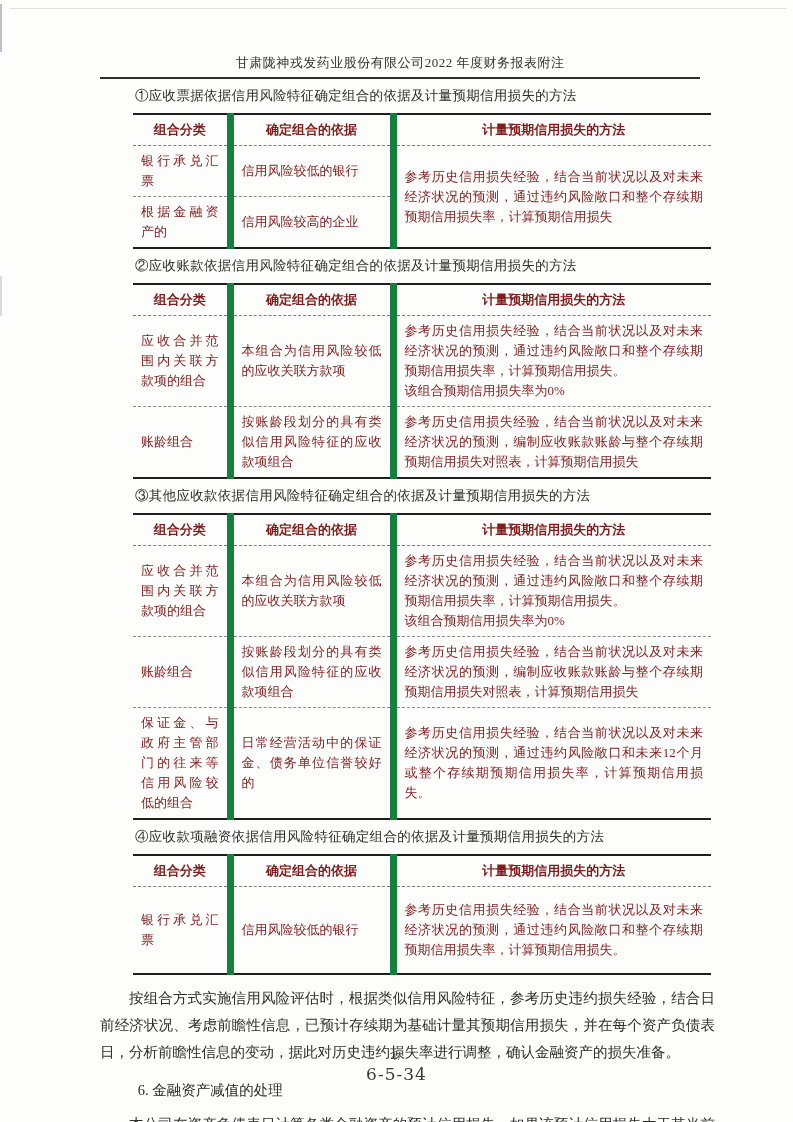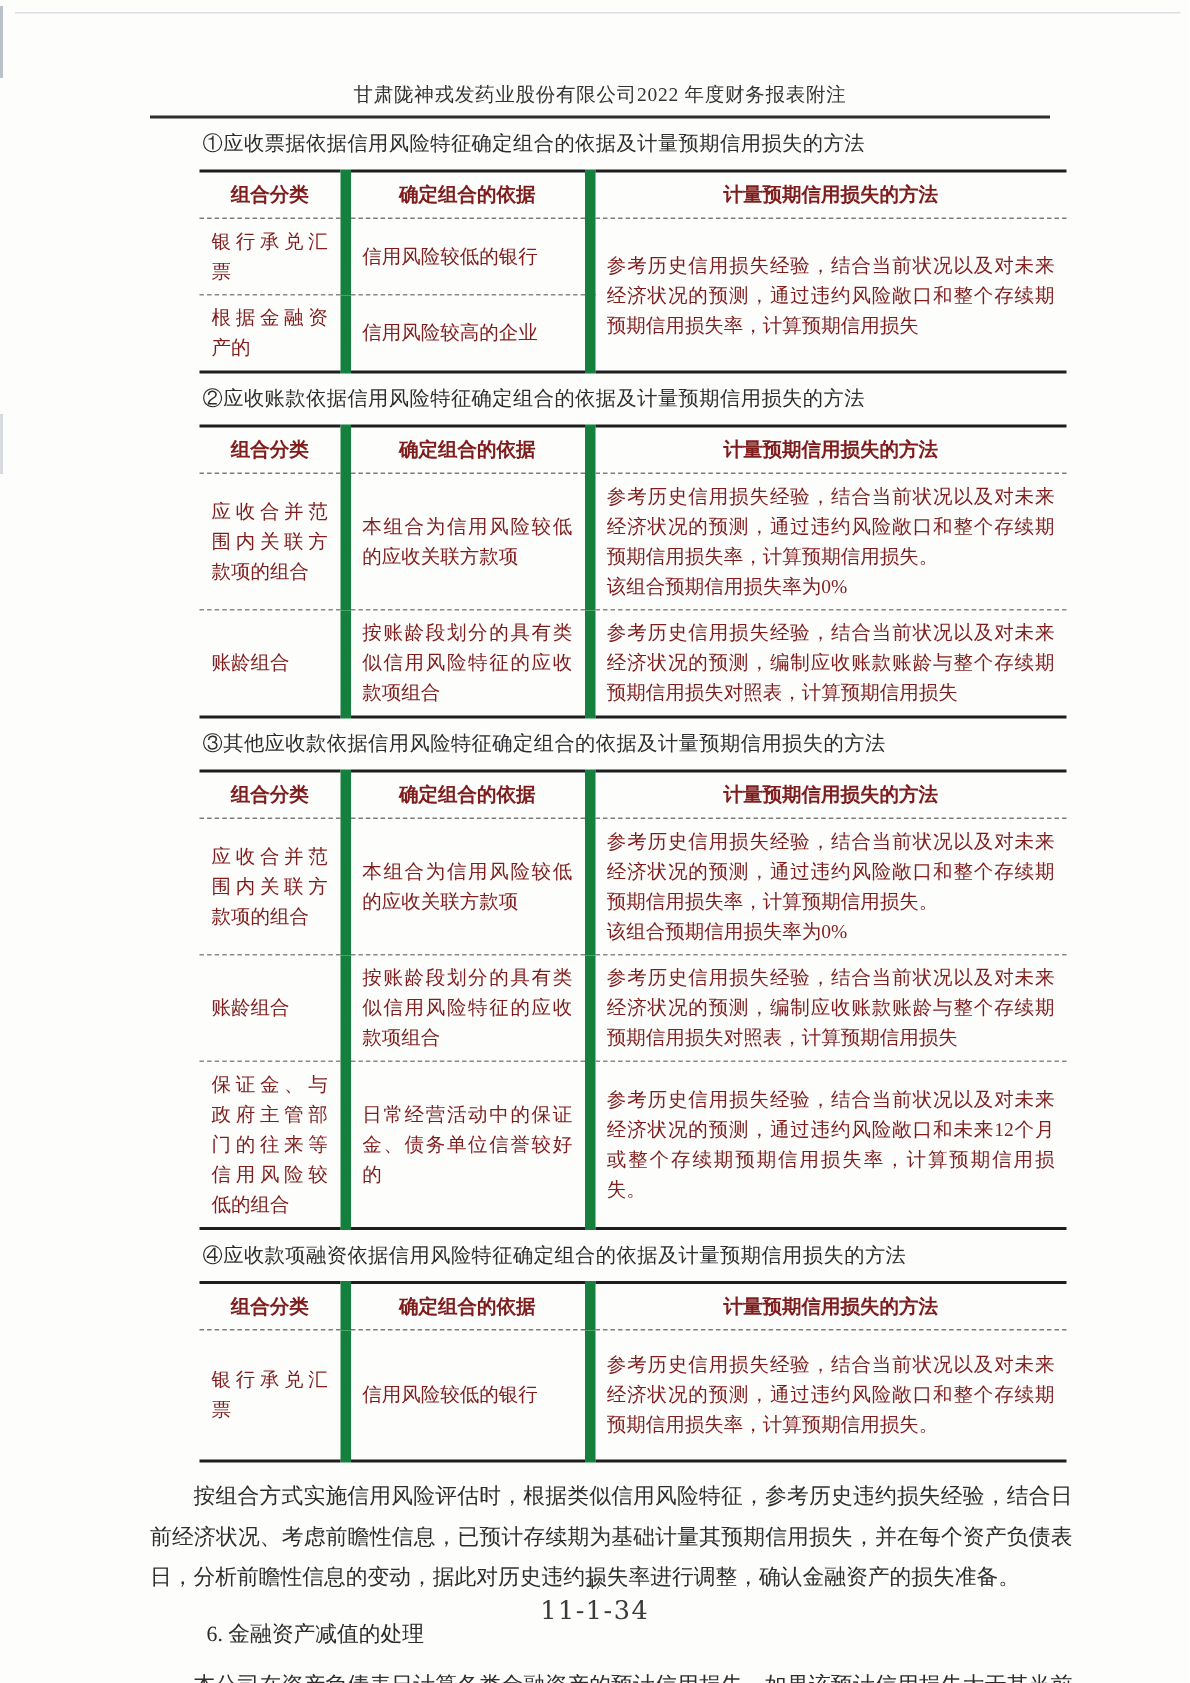--- a/index.html
+++ b/index.html
@@ -186,14 +186,14 @@
   <div class="para after-tables">按组合方式实施信用风险评估时，根据类似信用风险特征，参考历史违约损失经验，结合日前经济状况、考虑前瞻性信息，已预计存续期为基础计量其预期信用损失，并在每个资产负债表日，分析前瞻性信息的变动，据此对历史违约损失率进行调整，确认金融资产的损失准备。</div>
 
   <div class="sub-heading">6. 金融资产减值的处理</div>
 
   <div class="para closing">本公司在资产负债表日计算各类金融资产的预计信用损失，如果该预计信用损失大于其当前减值准备的账面金额，将其差额确认为减值损失，借记“信用减值损失”，根据金融资产的</div>
 
 </div>
 
 <div class="footer">
   <div class="pg">47</div>
-  <div class="code">11-1-34</div>
+  <div class="code">6-5-34</div>
 </div>
 
 </body></html>

